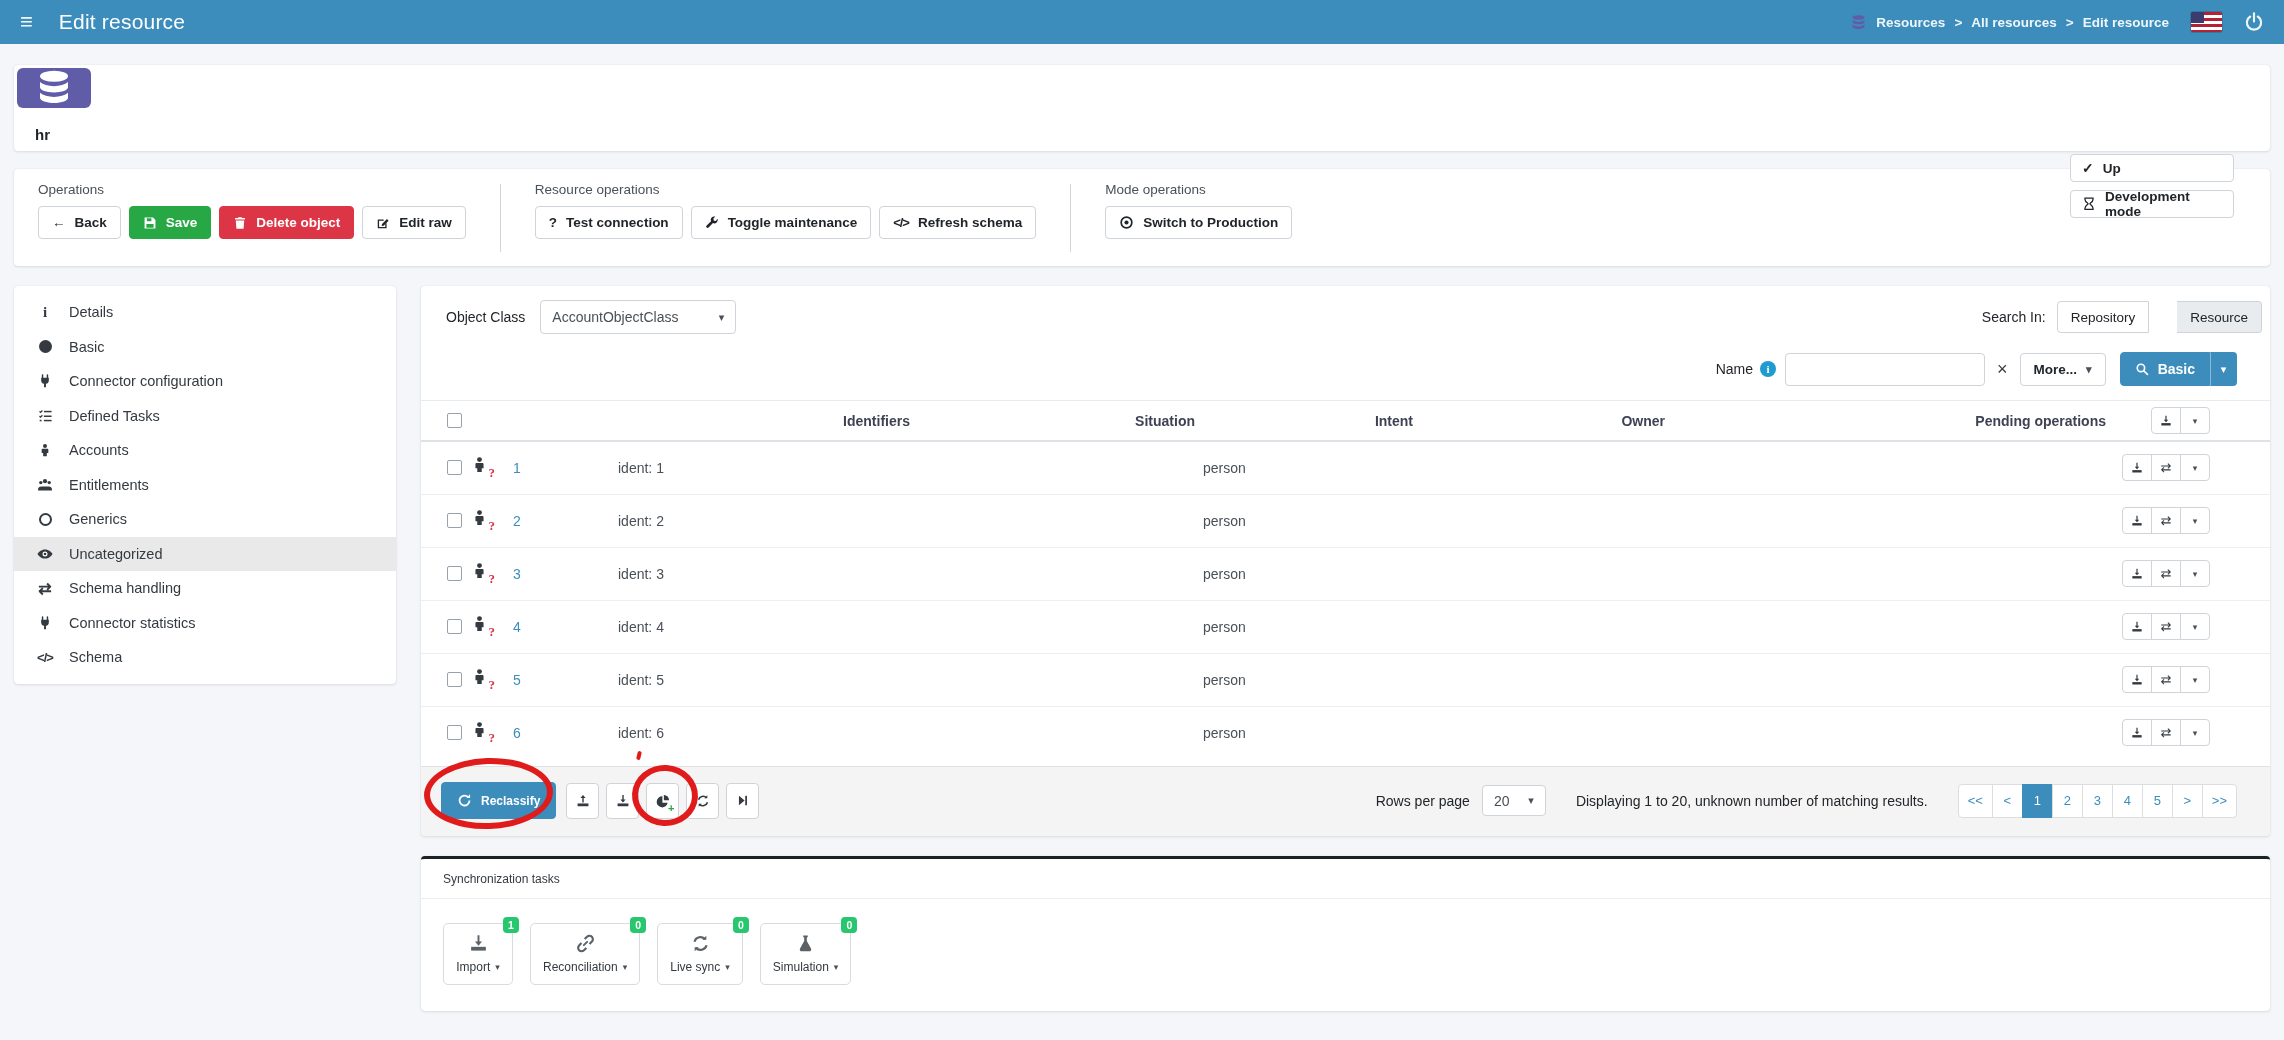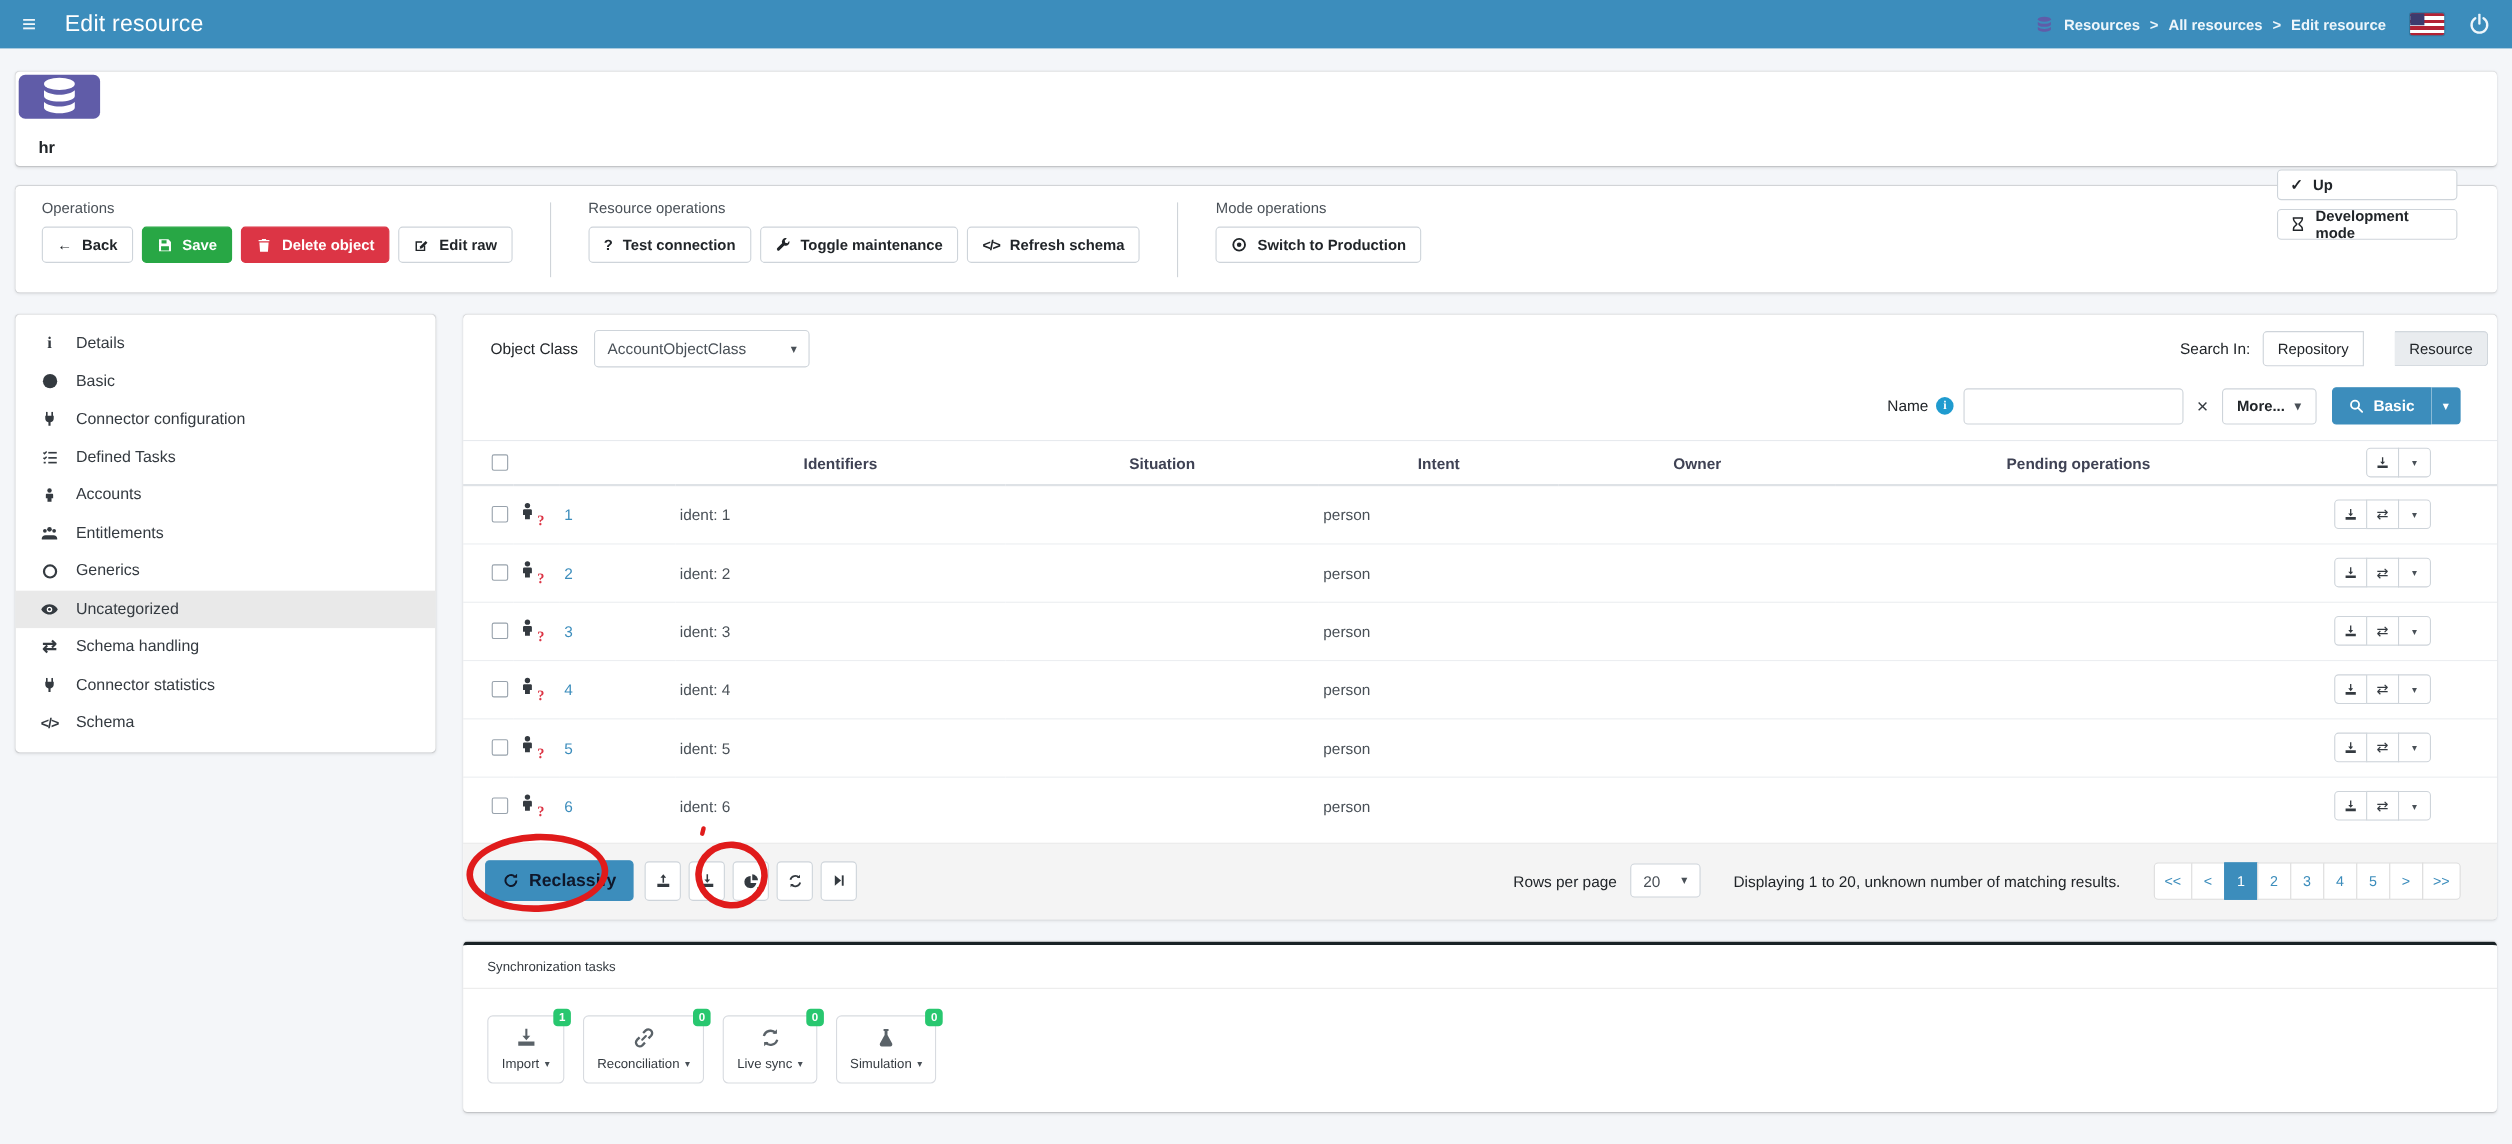--- a/index.html
+++ b/index.html
@@ -80,38 +80,38 @@
   .clear-x { border:none; background:none; font-size:18px; color:#343a40; cursor:pointer; padding:0 3px; line-height:1; }
   .more-btn { height:33px; }
   .basic-split { display:flex; margin-left:5px; }
   .basic-main { height:34px; background:#3c8dbc; border:1px solid #3c8dbc; border-radius:4px 0 0 4px; color:#fff; display:flex; align-items:center; gap:9px; padding:0 14px; font-size:14px; font-weight:600; font-family:inherit; cursor:pointer; }
   .basic-caret { width:27px; height:34px; background:#3c8dbc; border:1px solid #3c8dbc; border-left:1px solid rgba(255,255,255,.4); border-radius:0 4px 4px 0; color:#fff; display:flex; align-items:center; justify-content:center; cursor:pointer; }
 
   
   table { width:100%; border-collapse:collapse; table-layout:fixed; font-size:14px; }
   col.c-check{width:46px} col.c-icon{width:42px} col.c-id{width:105px} col.c-ident{width:300px}
   col.c-sit{width:285px} col.c-int{width:218px} col.c-own{width:252px} col.c-pend{width:auto} col.c-act{width:160px}
-  thead th { height:40px; text-align:center; font-weight:700; color:#3f4254; border-bottom:2px solid #dee2e6; padding:0 4px; }
+  thead th { height:40px; text-align:right; font-weight:700; color:#3f4254; border-bottom:2px solid #dee2e6; padding:0 4px; }
   th.th-check, td.td-check { padding-left:26px; }
   tbody td { height:53px; border-bottom:1px solid #eceef1; color:#495057; padding:0 4px; }
   tbody tr:last-child td { border-bottom:0; }
   .checkbox { width:15px; height:15px; border:1px solid #98a2ac; border-radius:2px; background:#fff; cursor:pointer; }
   .row-num { color:#3c8dbc; cursor:pointer; text-decoration:none; }
   .shadow-ico { position:relative; width:20px; height:22px; color:#343a40; }
   .shadow-ico .qmark { position:absolute; right:-4px; bottom:-4px; color:#dc3545; font-weight:700; font-size:13px; font-family:"Liberation Serif",serif; text-shadow:0 0 2px #fff; }
   td.td-act, th.th-act { text-align:right; padding-right:60px; }
   .bgroup { display:inline-flex; vertical-align:middle; }
   .mini-btn { height:27px; min-width:30px; padding:0 6px; border:1px solid #ced4da; background:#fff; color:#343a40; display:inline-flex; align-items:center; justify-content:center; cursor:pointer; margin-left:-1px; font-size:11px; font-family:inherit; }
   .bgroup .mini-btn:first-child { border-radius:4px 0 0 4px; margin-left:0; }
   .bgroup .mini-btn:last-child { border-radius:0 4px 4px 0; }
   .mini-btn .caret { font-size:9px; }
 
   
   .tfooter { margin-top:auto; display:flex; align-items:center; gap:10px; background:#f4f4f4; border-top:1px solid #e2e2e2; border-radius:0 0 4px 4px; padding:15px 33px 17px 20px; }
-  .reclassify-btn { height:37px; background:#3c8dbc; border:1px solid #3c8dbc; border-radius:4px; color:#0f172a; display:flex; align-items:center; gap:9px; padding:0 15px; font-size:16px; font-weight:600; font-family:inherit; cursor:pointer; }
+  .reclassify-btn { height:37px; background:#3c8dbc; border:1px solid #3c8dbc; border-radius:4px; color:#ffffff; display:flex; align-items:center; gap:9px; padding:0 15px; font-size:12px; font-weight:600; font-family:inherit; cursor:pointer; }
   .tools { display:flex; gap:7px; }
   .tool-btn { width:33px; height:36px; border:1px solid #ced4da; border-radius:4px; background:#fff; color:#343a40; display:flex; align-items:center; justify-content:center; cursor:pointer; position:relative; }
   .plus-green { position:absolute; right:4px; bottom:4px; color:#28a745; font-size:11px; font-weight:700; line-height:1; }
   .pager-zone { margin-left:auto; display:flex; align-items:center; gap:30px; }
   .rpp { display:flex; align-items:center; gap:12px; font-size:14px; color:#212529; }
   .rpp-select { min-width:64px; height:31px; }
   .summary { font-size:14px; color:#212529; }
   .pagination { display:flex; }
   .page-btn { min-width:31px; height:34px; padding:0 9px; border:1px solid #ddd; background:#fff; color:#3c8dbc; font-size:13px; font-family:inherit; display:flex; align-items:center; justify-content:center; margin-left:-1px; cursor:pointer; }
   .page-btn:first-child { border-radius:4px 0 0 4px; margin-left:0; }

